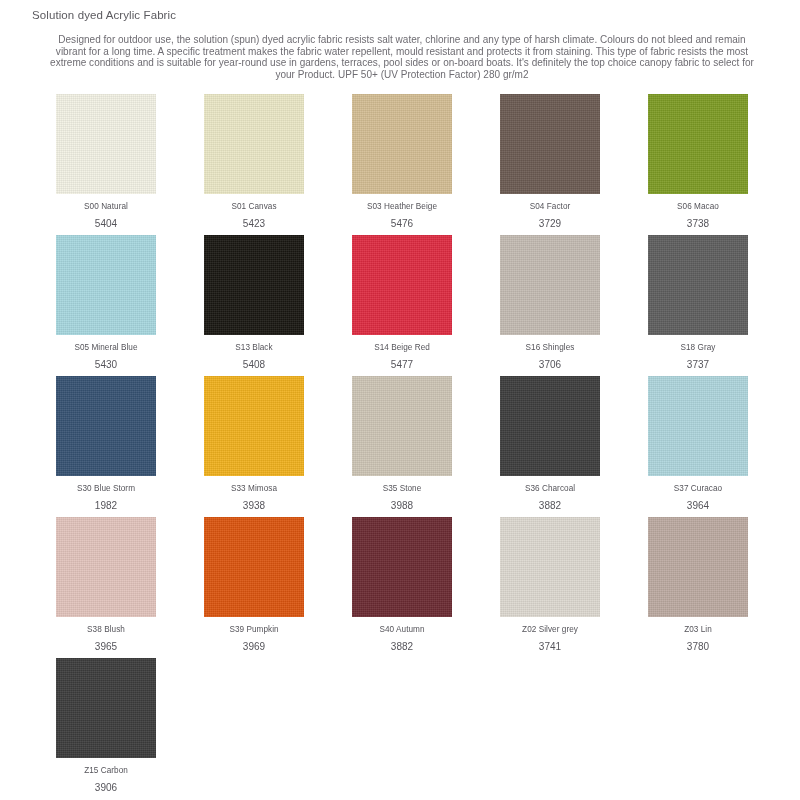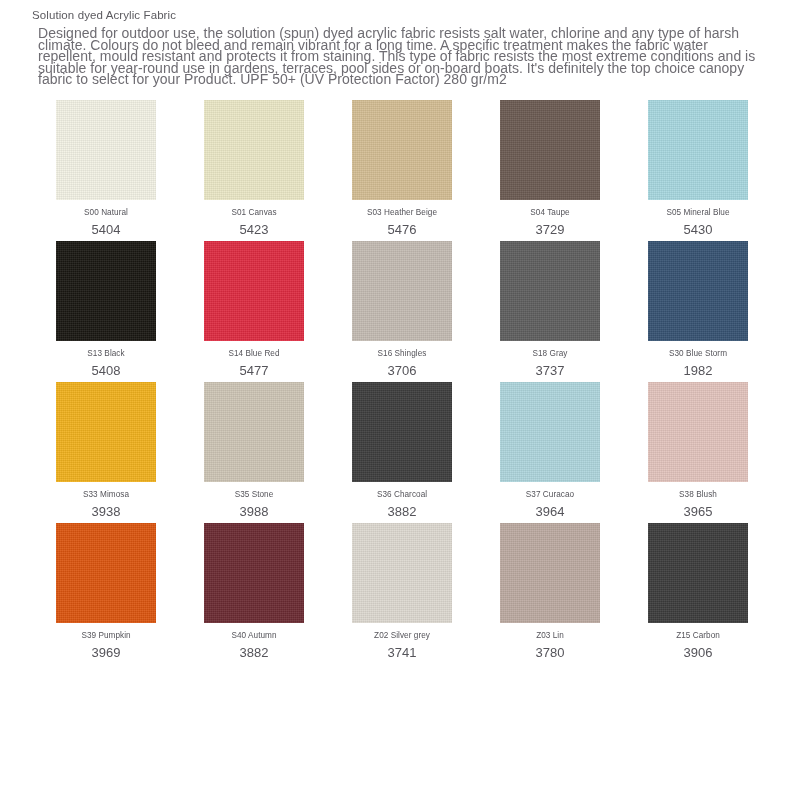--- a/index.html
+++ b/index.html
@@ -23,26 +23,26 @@
   }
   .doc-title {
     font-size: 11.5px;
     color: #5b5a5f;
     letter-spacing: 0.1px;
     margin: 0 0 4px 0;
     font-weight: 400;
     line-height: 14px;
   }
   .doc-desc {
-    font-size: 14px;
+    font-size: 10px;
     color: #6e6c72;
     line-height: 11.6px;
-    margin: 6px;
+    margin: 12px;
     letter-spacing: 0.02px;
-    text-align: left;
+    text-align: center;
     max-width: 762px;
   }
   .grid {
     margin-top: 14px;
     display: grid;
     grid-template-columns: repeat(5, 1fr);
     grid-auto-rows: 141px;
     column-gap: 0px;
     row-gap: 0px;
   }
@@ -70,21 +70,21 @@
   }
   .swatch-name {
     font-size: 8.2px;
     color: #55545a;
     margin-top: 7px;
     line-height: 11px;
     text-align: left;
     letter-spacing: 0.05px;
   }
   .swatch-code {
-    font-size: 13px;
+    font-size: 10px;
     color: #55545a;
     margin-top: 6px;
     line-height: 11px;
     text-align: center;
     letter-spacing: 0.05px;
   }
 </style>
 </head>
 <body>
 
@@ -105,36 +105,41 @@
         <div class="swatch-name">S01 Canvas</div>
         <div class="swatch-code">5423</div>
       </div>
       <div class="cell">
         <div class="swatch" style="background: rgb(211, 189, 147);"></div>
         <div class="swatch-name">S03 Heather Beige</div>
         <div class="swatch-code">5476</div>
       </div>
       <div class="cell">
         <div class="swatch" style="background: rgb(107, 90, 82);"></div>
-        <div class="swatch-name">S04 Taupe</div>
+        <div class="swatch-name">S04 Factor</div>
         <div class="swatch-code">3729</div>
+      </div>
+      <div class="cell">
+        <div class="swatch" style="background: rgb(125, 155, 36);"></div>
+        <div class="swatch-name">S06 Macao</div>
+        <div class="swatch-code">3738</div>
       </div>
       <div class="cell">
         <div class="swatch" style="background: rgb(167, 215, 223);"></div>
         <div class="swatch-name">S05 Mineral Blue</div>
         <div class="swatch-code">5430</div>
       </div>
       <div class="cell">
         <div class="swatch" style="background: rgb(25, 23, 18);"></div>
         <div class="swatch-name">S13 Black</div>
         <div class="swatch-code">5408</div>
       </div>
       <div class="cell">
         <div class="swatch" style="background: rgb(222, 43, 65);"></div>
-        <div class="swatch-name">S14 Blue Red</div>
+        <div class="swatch-name">S14 Beige Red</div>
         <div class="swatch-code">5477</div>
       </div>
       <div class="cell">
         <div class="swatch" style="background: rgb(195, 187, 178);"></div>
         <div class="swatch-name">S16 Shingles</div>
         <div class="swatch-code">3706</div>
       </div>
       <div class="cell">
         <div class="swatch" style="background: rgb(94, 94, 94);"></div>
         <div class="swatch-name">S18 Gray</div>

